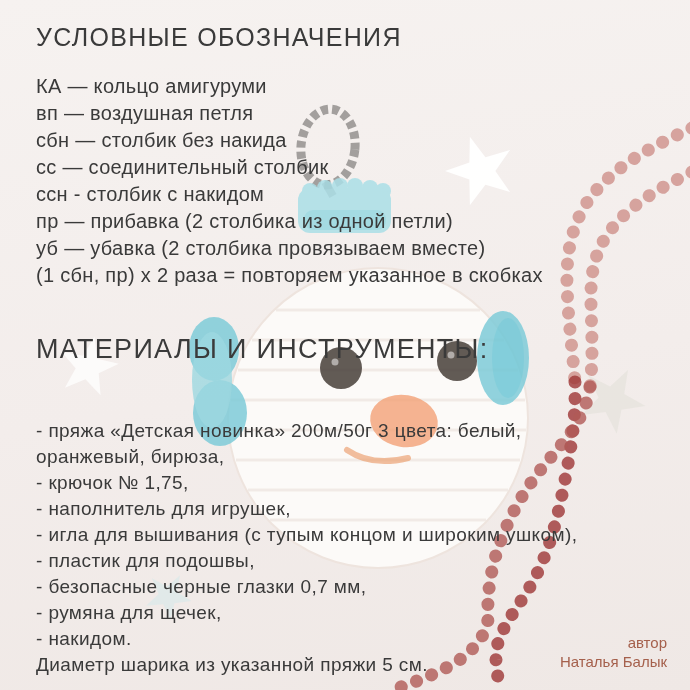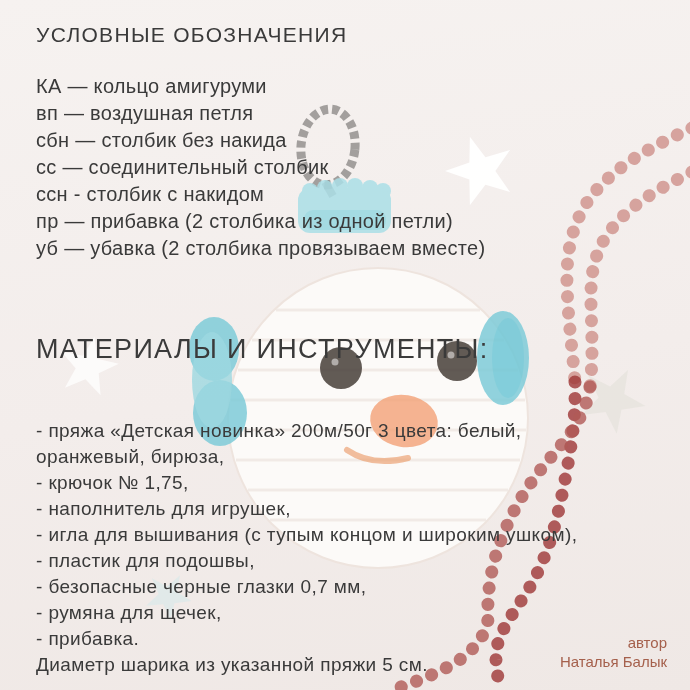--- a/index.html
+++ b/index.html
@@ -8,21 +8,21 @@
     width:690px;height:690px;
     overflow:hidden;
     background:linear-gradient(172deg, var(--bg_top,#f6f2f0) 0%, #f3edeb 55%, var(--bg_bottom,#efe8e5) 100%);
     font-family:"Liberation Sans","DejaVu Sans",sans-serif;
     color:var(--text,#3a3a3a);
   }
   .photo-layer{position:absolute;left:0;top:0;width:690px;height:690px;}
   .text-layer{position:absolute;left:0;top:0;width:690px;height:690px;}
   .page-title{
     position:absolute;left:36px;top:23px;
-    font-size:21px;letter-spacing:1.3px;color:var(--text,#3a3a3a);
+    font-size:25px;letter-spacing:1.3px;color:var(--text,#3a3a3a);
   }
   .abbrev-list{
     position:absolute;left:36px;top:73px;
     font-size:20px;line-height:27px;letter-spacing:0.3px;
   }
   .materials-title{
     position:absolute;left:36px;top:334px;
     font-size:27px;letter-spacing:1.3px;
   }
   .materials-list{
@@ -109,34 +109,35 @@
     <div class="page-title">УСЛОВНЫЕ ОБОЗНАЧЕНИЯ</div>
 
     <div class="abbrev-list">
         <div class="line">КА — кольцо амигуруми</div>
         <div class="line">вп — воздушная петля</div>
         <div class="line">сбн — столбик без накида</div>
         <div class="line">сс — соединительный столбик</div>
         <div class="line">ссн - столбик с накидом</div>
         <div class="line">пр — прибавка (2 столбика из одной петли)</div>
         <div class="line">уб — убавка (2 столбика провязываем вместе)</div>
+        <div class="line">(1 сбн, пр) х 2 раза = повторяем указанное в скобках</div>
       </div>
 
     <div class="materials-title">МАТЕРИАЛЫ И ИНСТРУМЕНТЫ:</div>
 
     <div class="materials-list">
         <div class="line">- пряжа «Детская новинка» 200м/50г 3 цвета: белый,</div>
         <div class="line">оранжевый, бирюза,</div>
         <div class="line">- крючок № 1,75,</div>
         <div class="line">- наполнитель для игрушек,</div>
         <div class="line">- игла для вышивания (с тупым концом и широким ушком),</div>
         <div class="line">- пластик для подошвы,</div>
         <div class="line">- безопасные черные глазки 0,7 мм,</div>
         <div class="line">- румяна для щечек,</div>
-        <div class="line">- прибавка.</div>
+        <div class="line">- накидом.</div>
         <div class="line">Диаметр шарика из указанной пряжи 5 см.</div>
       </div>
 
     <div class="author">
       <div>автор</div>
       <div>Наталья Балык</div>
     </div>
   </div>
 
 </div>

